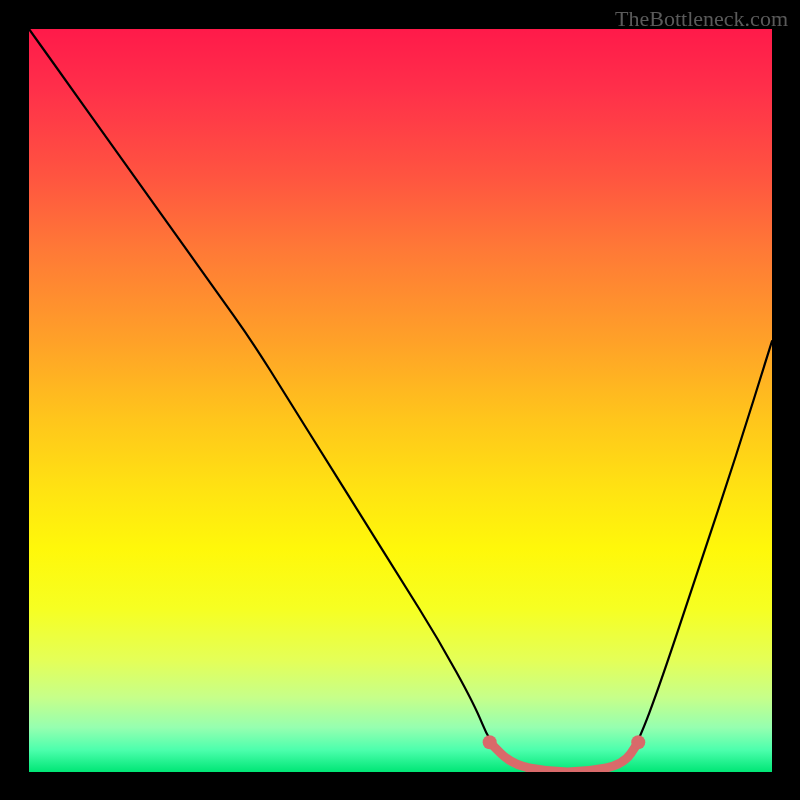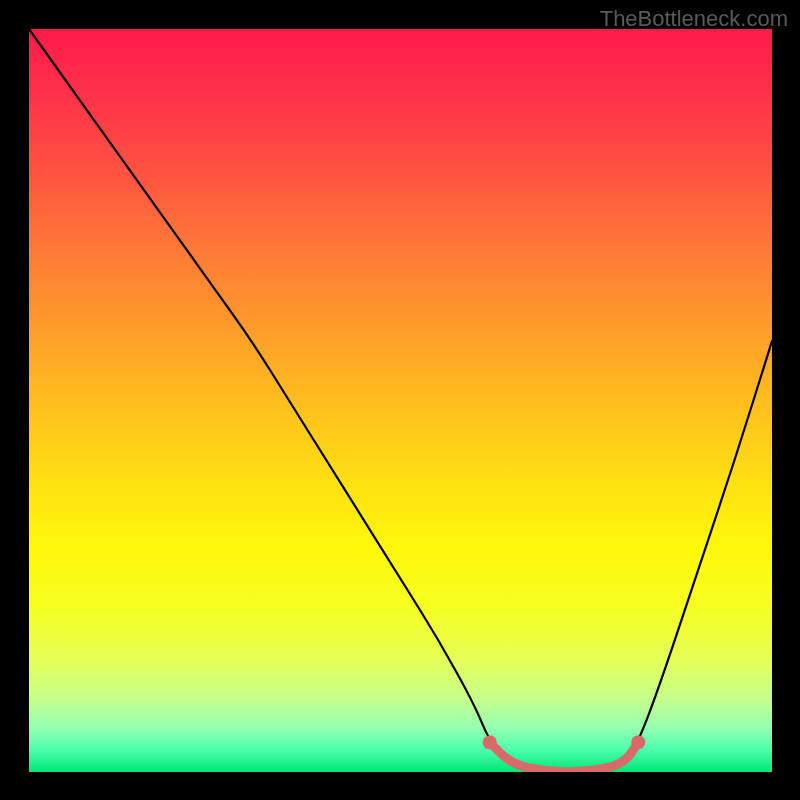--- a/index.html
+++ b/index.html
@@ -1,17 +1,17 @@
 <!DOCTYPE html>
 <html><head>
 <meta charset="utf-8">
 <style>
   * { margin: 0; padding: 0; box-sizing: border-box; }
   body { width: 800px; height: 800px; overflow: hidden; background: #000; position: relative; font-family: Arial, sans-serif; }
-  .watermark { position: absolute; top: 6px; right: 12px; color: #5a5a5a; font-size: 22px; font-weight: 500; z-index: 10; }
+  .watermark { position: absolute; top: 6px; right: 12px; color: #5a5a5a; font-size: 22px; font-weight: 500; z-index: 10; font-family: Liberation Serif, serif; }
   .plot-area { position: absolute; left: 29px; top: 29px; width: 743px; height: 743px; }
   .gradient-bg { position: absolute; left: 0; top: 0; width: 100%; height: 100%;
     background: linear-gradient(to bottom,
       #ff1a4a 0%,
       #ff2f4a 8%,
       #ff5540 20%,
       #ff7a36 30%,
       #ffa128 42%,
       #ffc41c 52%,
       #ffe312 62%,

